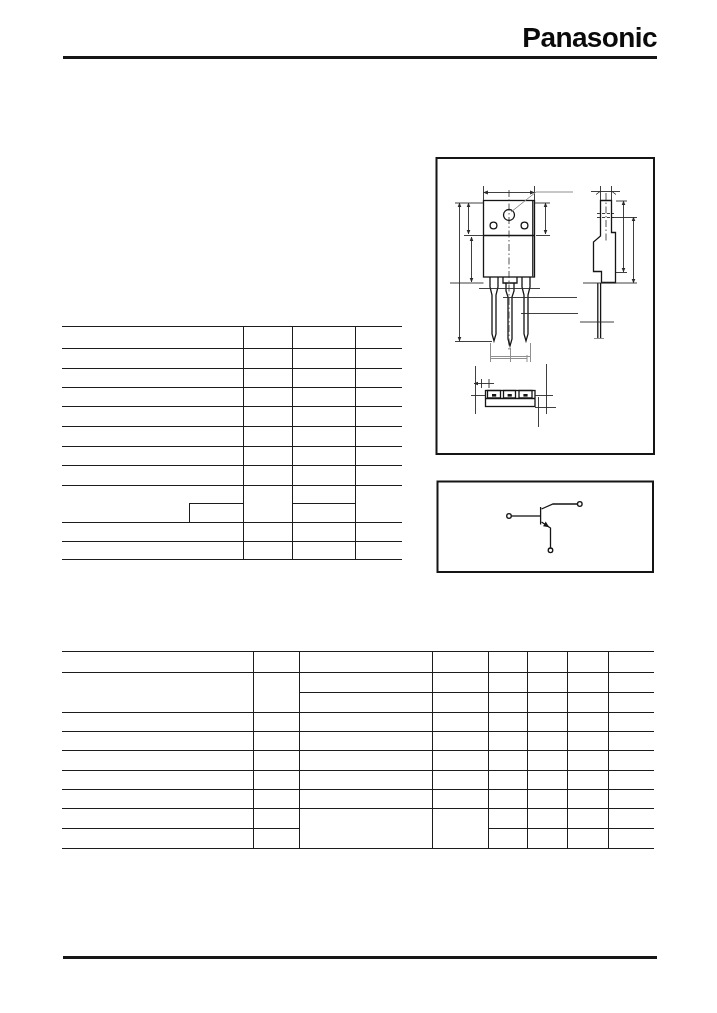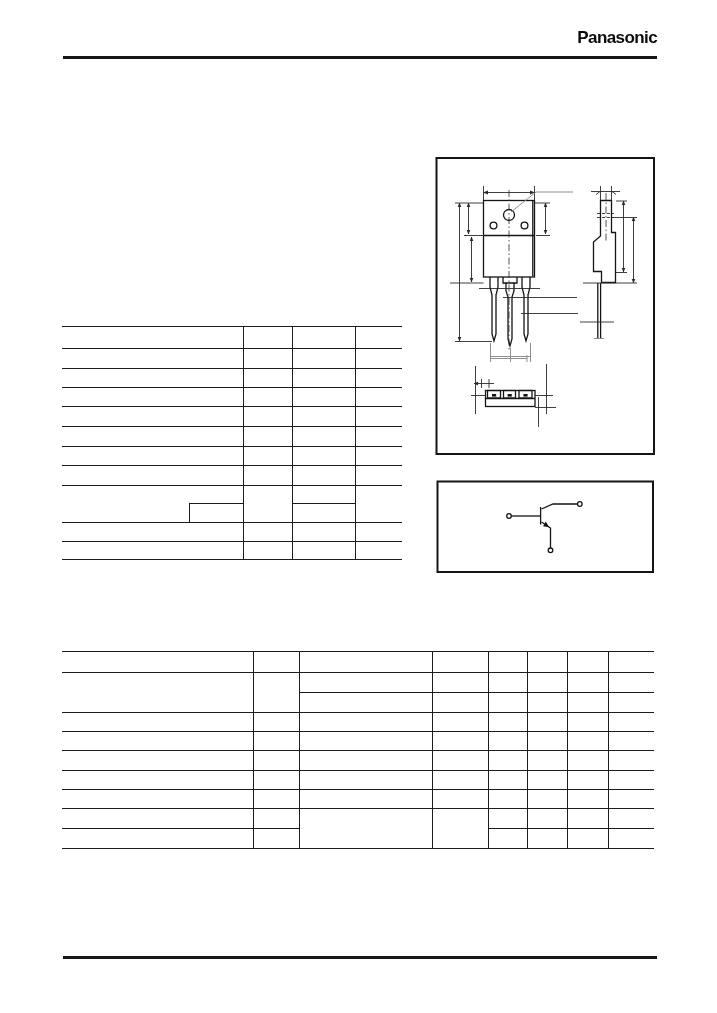--- a/index.html
+++ b/index.html
@@ -2,21 +2,21 @@
 <html><head>
 <meta charset="utf-8">
 <style>
   html,body{margin:0;padding:0;background:#e8e8e8;}
   .page{
     position:relative;width:717px;height:1013px;background:#ffffff;
     font-family:"Liberation Sans", sans-serif;overflow:hidden;margin:0 auto;
   }
   .brand{
     position:absolute;top:27px;right:60px;height:22px;line-height:22px;
-    font-weight:bold;font-size:17px;letter-spacing:-0.6px;color:#0a0a0a;
+    font-weight:bold;font-size:28px;letter-spacing:-0.6px;color:#0a0a0a;
   }
   .rule{position:absolute;left:63px;width:594px;height:3px;background:#161616;}
   .rule.header{top:56px;}
   .rule.footer{top:956px;}
   svg.gfx{position:absolute;left:0;top:0;}
   .tl{stroke:#1c1c1c;stroke-width:1.5;shape-rendering:crispEdges;}
   .ol{stroke:#151515;stroke-width:1.3;fill:none;}
   .ol2{stroke:#151515;stroke-width:2;fill:none;}
   .dl{stroke:#2a2a2a;stroke-width:0.9;fill:none;}
   .gl{stroke:#8f8f8f;stroke-width:1;fill:none;}

